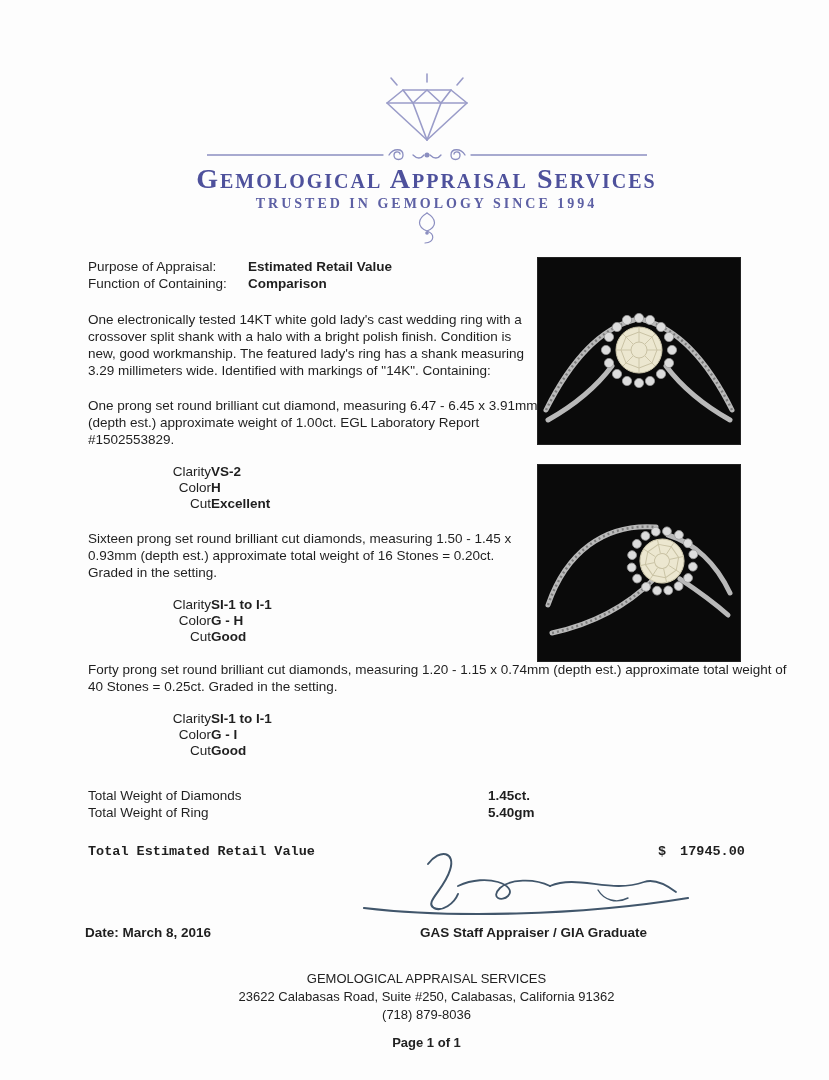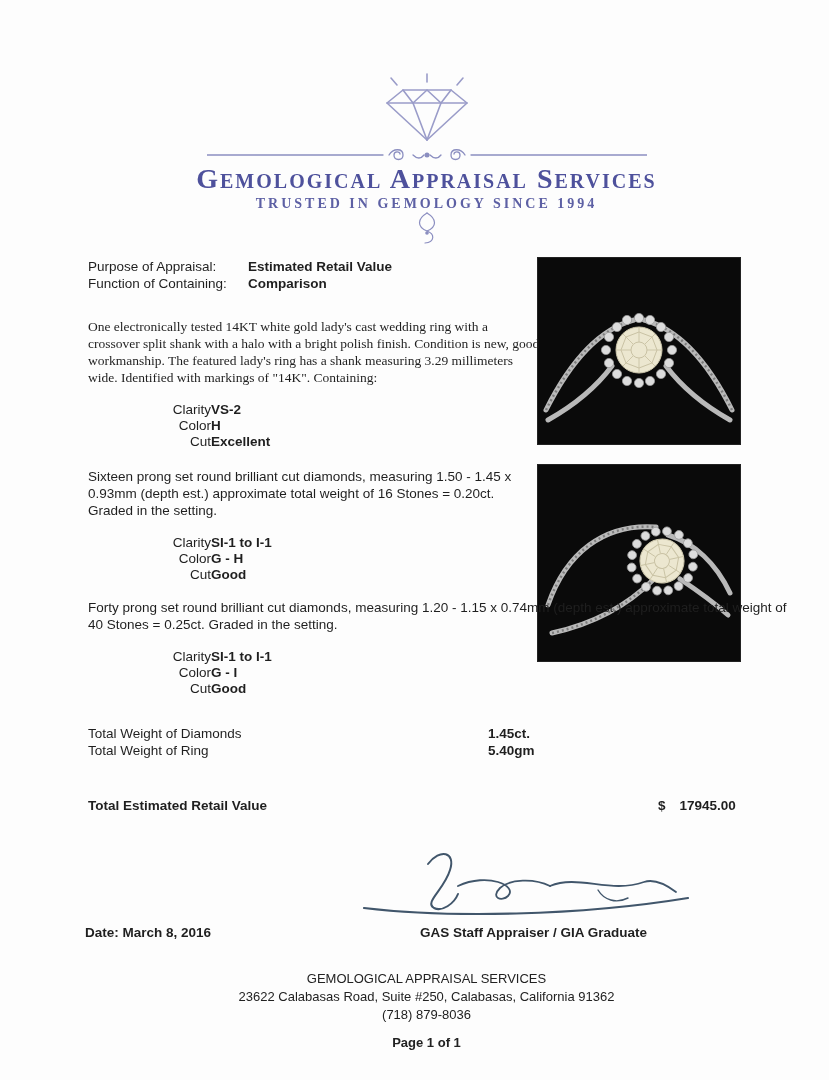--- a/index.html
+++ b/index.html
@@ -35,32 +35,32 @@
   .photo-1{left:538px;top:258px;width:202px;height:186px;}
   .photo-2{left:538px;top:465px;width:202px;height:196px;}
   
   .content{position:absolute;left:88px;top:258px;width:705px;}
   .kv-row{display:flex;}
   .kv-label{width:160px;}
   .kv-value{font-weight:bold;}
   .para{margin:0;}
   .para.narrow{width:452px;}
   .para.wide{width:705px;}
-  .mt-lg{margin-top:26px;font-family:Liberation Serif, serif;}
+  .mt-lg{margin-top:19px;}
   .mt-md{margin-top:18px;}
   .mt-sm{margin-top:16px;}
   .grade-table{margin-top:16px;margin-left:28px;}
   .grade-row{display:flex;line-height:16px;text-align:right;}
   .grade-label{width:95px;}
   .grade-value{font-weight:bold;}
   .totals{margin-top:28px;}
   .total-row{display:flex;}
   .total-label{width:400px;}
   .total-value{font-weight:bold;}
-  .retail-row{position:relative;margin-top:38px;font-weight:bold;}
+  .retail-row{position:relative;margin-top:22px;font-weight:bold;font-family:Liberation Mono, monospace;}
   .retail-amount{position:absolute;left:570px;top:0;}
   .retail-amount .cur{margin-right:14px;}
   
   .signature{position:absolute;left:358px;top:846px;width:336px;height:86px;}
   .date-row{position:absolute;left:85px;top:924px;width:700px;font-weight:bold;}
   .appraiser{position:absolute;left:335px;top:0;}
   
   .footer{position:absolute;left:0;top:970px;width:100%;text-align:center;font-size:13px;line-height:18px;color:#222;}
   .footer .page-label{margin-top:10px;font-weight:bold;}
 </style>
@@ -206,20 +206,21 @@
       <span class="kv-label">Purpose of Appraisal:</span>
       <span class="kv-value">Estimated Retail Value</span>
     </div>
     <div class="kv-row">
       <span class="kv-label">Function of Containing:</span>
       <span class="kv-value">Comparison</span>
     </div>
 
     <p class="para narrow mt-lg">One electronically tested 14KT white gold lady's cast wedding ring with a crossover split shank with a halo with a bright polish finish. Condition is new, good workmanship. The featured lady's ring has a shank measuring 3.29 millimeters wide. Identified with markings of "14K".  Containing:</p>
 
+    <p class="para narrow mt-md">One prong set round brilliant cut diamond, measuring 6.47 - 6.45 x 3.91mm (depth est.) approximate weight of 1.00ct. EGL Laboratory Report #1502553829.</p>
     <div class="grade-table">
       <div class="grade-row">
         <span class="grade-label">Clarity</span>
         <span class="grade-value">VS-2</span>
       </div>
       <div class="grade-row">
         <span class="grade-label">Color</span>
         <span class="grade-value">H</span>
       </div>
       <div class="grade-row">

